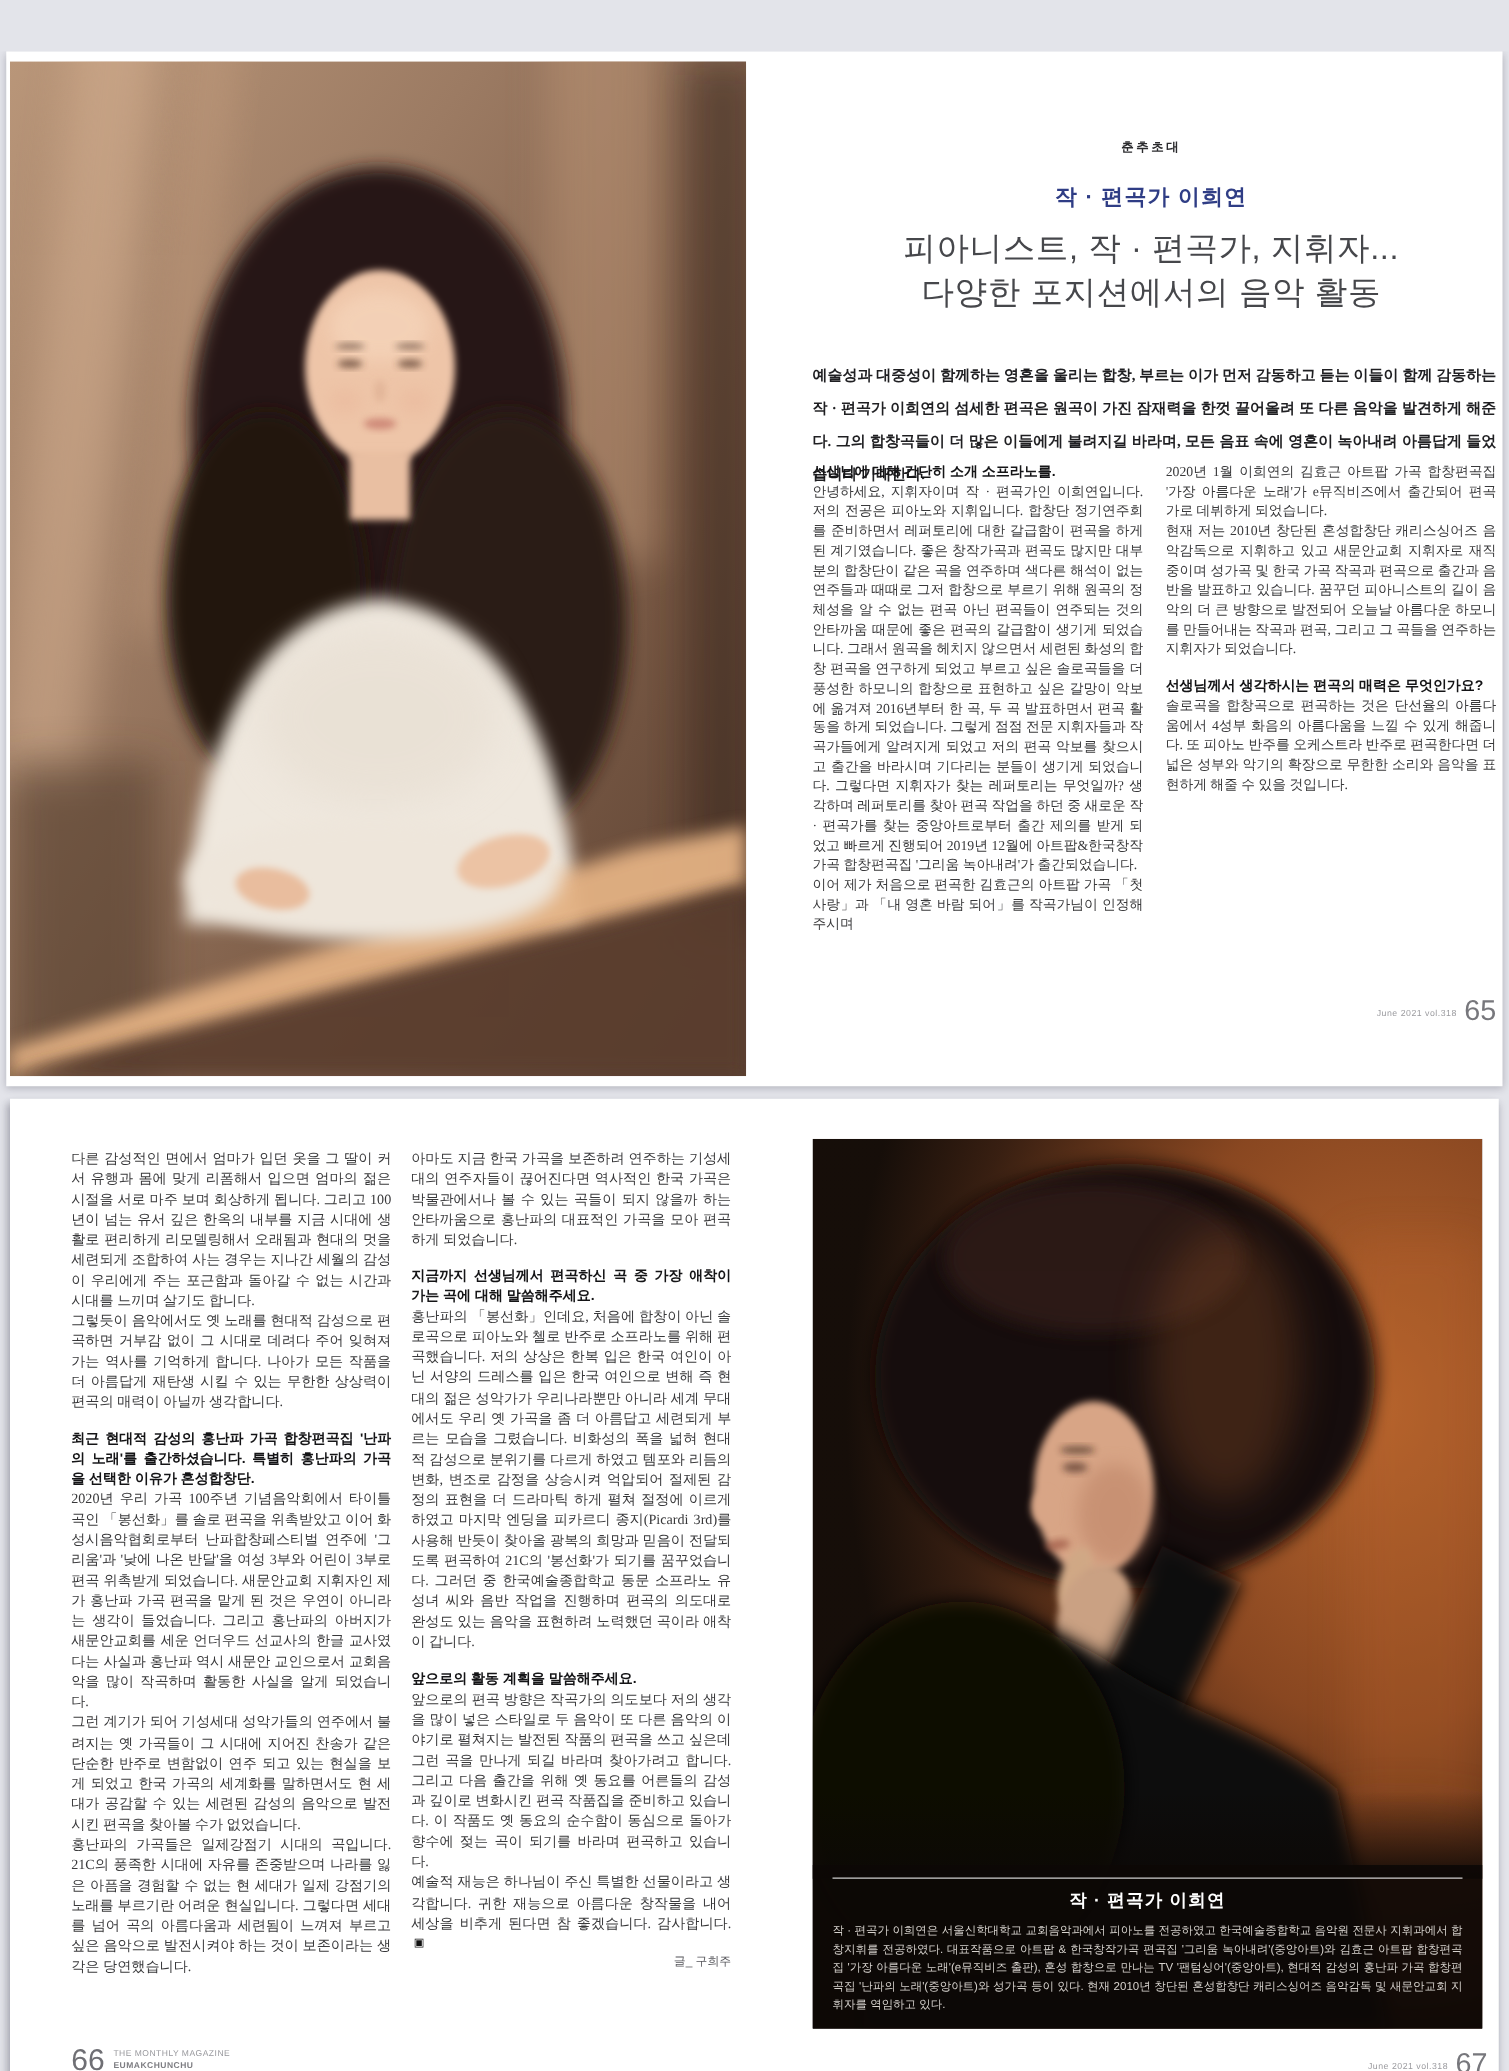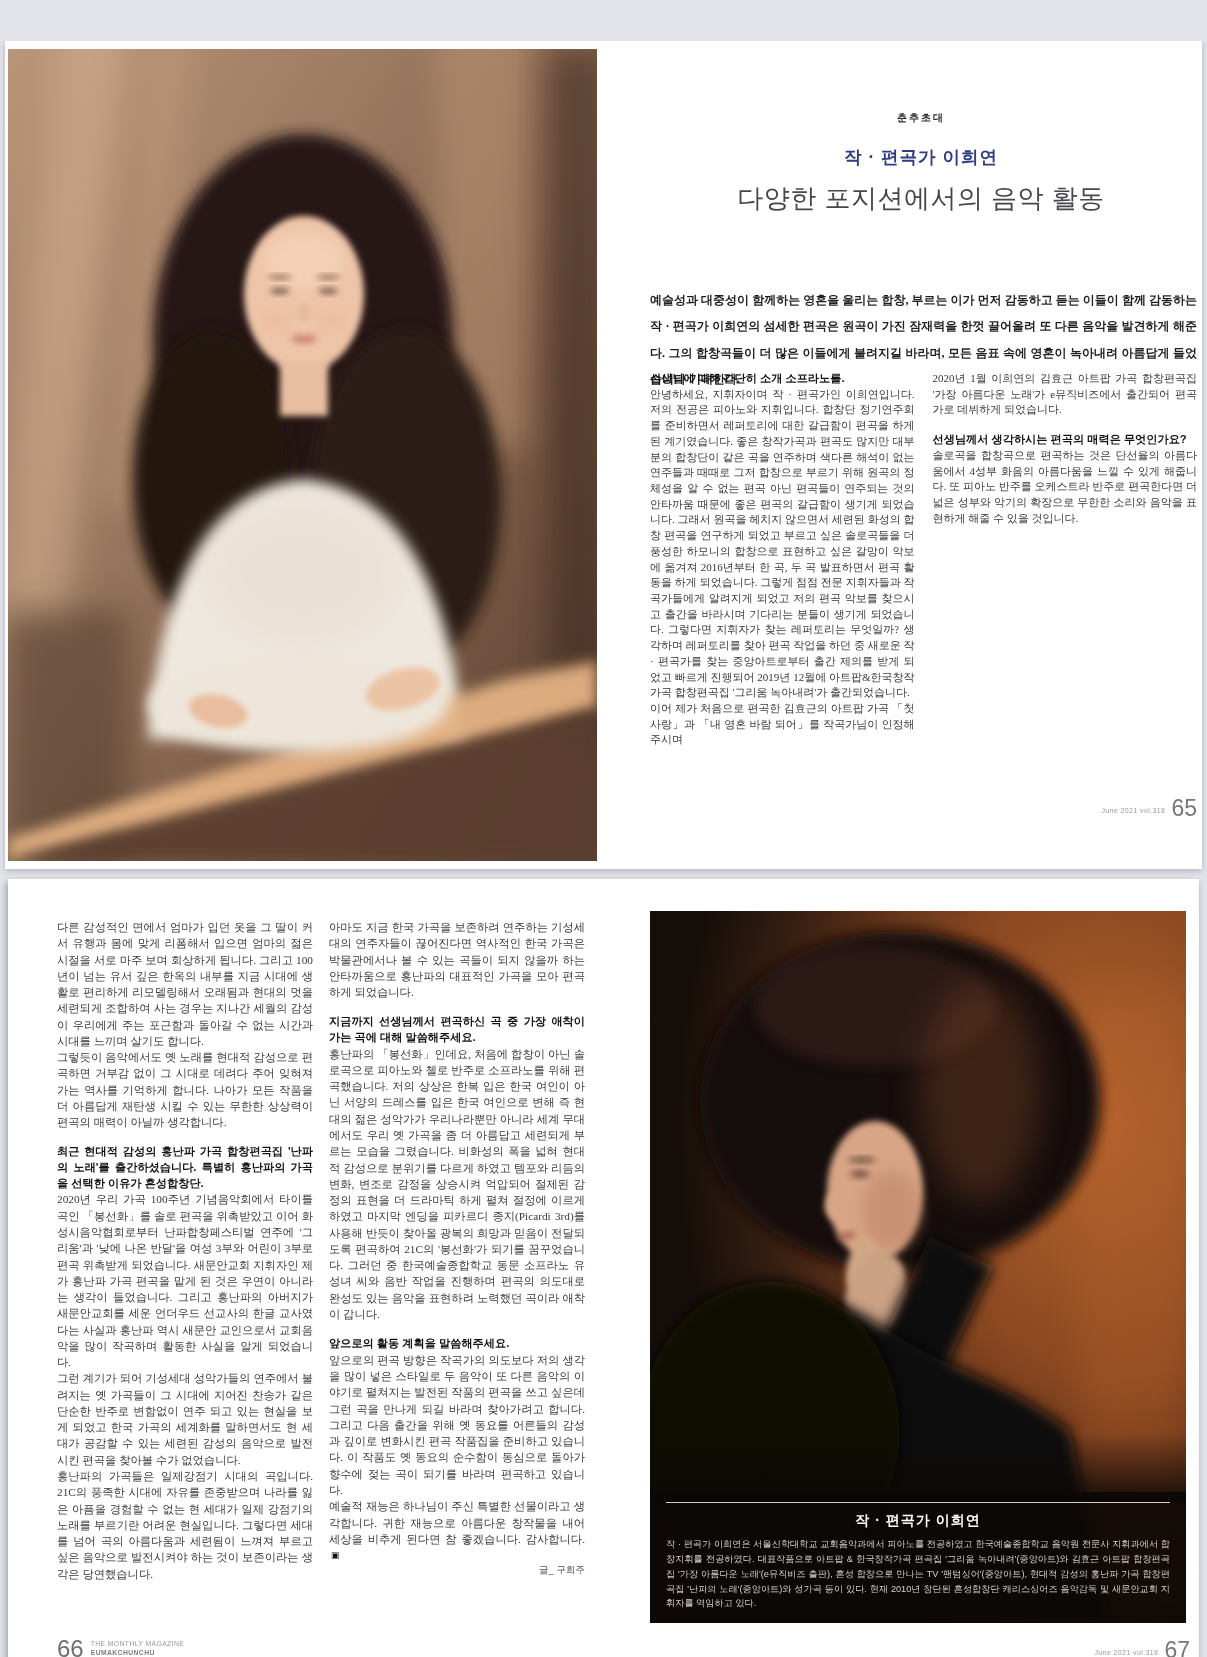--- a/index.html
+++ b/index.html
@@ -111,32 +111,34 @@
         <polygon points="0,812 589,660 589,812 0,812" fill="#5a3e2d" opacity=".9" filter="url(#f7)"></polygon>
         <ellipse cx="290" cy="655" rx="150" ry="48" fill="#eee6db" filter="url(#f7)"></ellipse>
         <ellipse cx="395" cy="640" rx="38" ry="20" fill="#ecc3a4" filter="url(#f3)" transform="rotate(-15 395 640)"></ellipse>
         <ellipse cx="210" cy="662" rx="30" ry="16" fill="#e9bd9e" filter="url(#f3)" transform="rotate(12 210 662)"></ellipse>
       </svg>
     </div>
 
     <div class="p65-kicker">춘추초대</div>
     <div class="p65-subject">작 · 편곡가 이희연</div>
     <div class="p65-title">
+      <div>피아니스트, 작 · 편곡가, 지휘자...</div>
       <div>다양한 포지션에서의 음악 활동</div>
     </div>
     <div class="p65-intro">예술성과 대중성이 함께하는 영혼을 울리는 합창, 부르는 이가 먼저 감동하고 듣는 이들이 함께 감동하는 작 · 편곡가 이희연의 섬세한 편곡은 원곡이 가진 잠재력을 한껏 끌어올려 또 다른 음악을 발견하게 해준다. 그의 합창곡들이 더 많은 이들에게 불려지길 바라며, 모든 음표 속에 영혼이 녹아내려 아름답게 들었습니다 기대한다.</div>
 
     <div class="p65-cols">
       <div class="col">
         <p class="q">선생님에 대해 간단히 소개 소프라노를.</p>
         <p>안녕하세요, 지휘자이며 작 · 편곡가인 이희연입니다. 저의 전공은 피아노와 지휘입니다. 합창단 정기연주회를 준비하면서 레퍼토리에 대한 갈급함이 편곡을 하게 된 계기였습니다. 좋은 창작가곡과 편곡도 많지만 대부분의 합창단이 같은 곡을 연주하며 색다른 해석이 없는 연주들과 때때로 그저 합창으로 부르기 위해 원곡의 정체성을 알 수 없는 편곡 아닌 편곡들이 연주되는 것의 안타까움 때문에 좋은 편곡의 갈급함이 생기게 되었습니다. 그래서 원곡을 헤치지 않으면서 세련된 화성의 합창 편곡을 연구하게 되었고 부르고 싶은 솔로곡들을 더 풍성한 하모니의 합창으로 표현하고 싶은 갈망이 악보에 옮겨져 2016년부터 한 곡, 두 곡 발표하면서 편곡 활동을 하게 되었습니다. 그렇게 점점 전문 지휘자들과 작곡가들에게 알려지게 되었고 저의 편곡 악보를 찾으시고 출간을 바라시며 기다리는 분들이 생기게 되었습니다. 그렇다면 지휘자가 찾는 레퍼토리는 무엇일까? 생각하며 레퍼토리를 찾아 편곡 작업을 하던 중 새로운 작 · 편곡가를 찾는 중앙아트로부터 출간 제의를 받게 되었고 빠르게 진행되어 2019년 12월에 아트팝&amp;한국창작가곡 합창편곡집 '그리움 녹아내려'가 출간되었습니다.</p>
         <p>이어 제가 처음으로 편곡한 김효근의 아트팝 가곡 「첫사랑」과 「내 영혼 바람 되어」를 작곡가님이 인정해 주시며</p>
       </div>
       <div class="col">
         <p>2020년 1월 이희연의 김효근 아트팝 가곡 합창편곡집 '가장 아름다운 노래'가 e뮤직비즈에서 출간되어 편곡가로 데뷔하게 되었습니다.</p>
+        <p>현재 저는 2010년 창단된 혼성합창단 캐리스싱어즈 음악감독으로 지휘하고 있고 새문안교회 지휘자로 재직 중이며 성가곡 및 한국 가곡 작곡과 편곡으로 출간과 음반을 발표하고 있습니다. 꿈꾸던 피아니스트의 길이 음악의 더 큰 방향으로 발전되어 오늘날 아름다운 하모니를 만들어내는 작곡과 편곡, 그리고 그 곡들을 연주하는 지휘자가 되었습니다.</p>
         <p class="q mt">선생님께서 생각하시는 편곡의 매력은 무엇인가요?</p>
         <p>솔로곡을 합창곡으로 편곡하는 것은 단선율의 아름다움에서 4성부 화음의 아름다움을 느낄 수 있게 해줍니다. 또 피아노 반주를 오케스트라 반주로 편곡한다면 더 넓은 성부와 악기의 확장으로 무한한 소리와 음악을 표현하게 해줄 수 있을 것입니다.</p>
       </div>
     </div>
 
     <div class="pagefoot" id="foot65">
       <span>June 2021 vol.318</span><span class="num">65</span>
     </div>
   </div>
 

